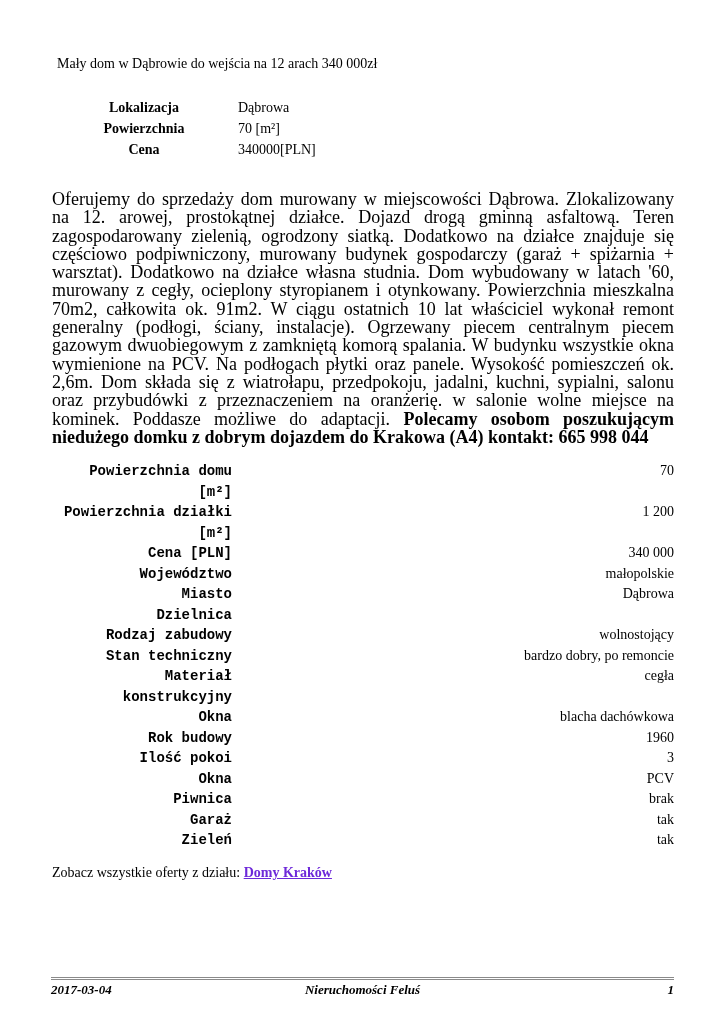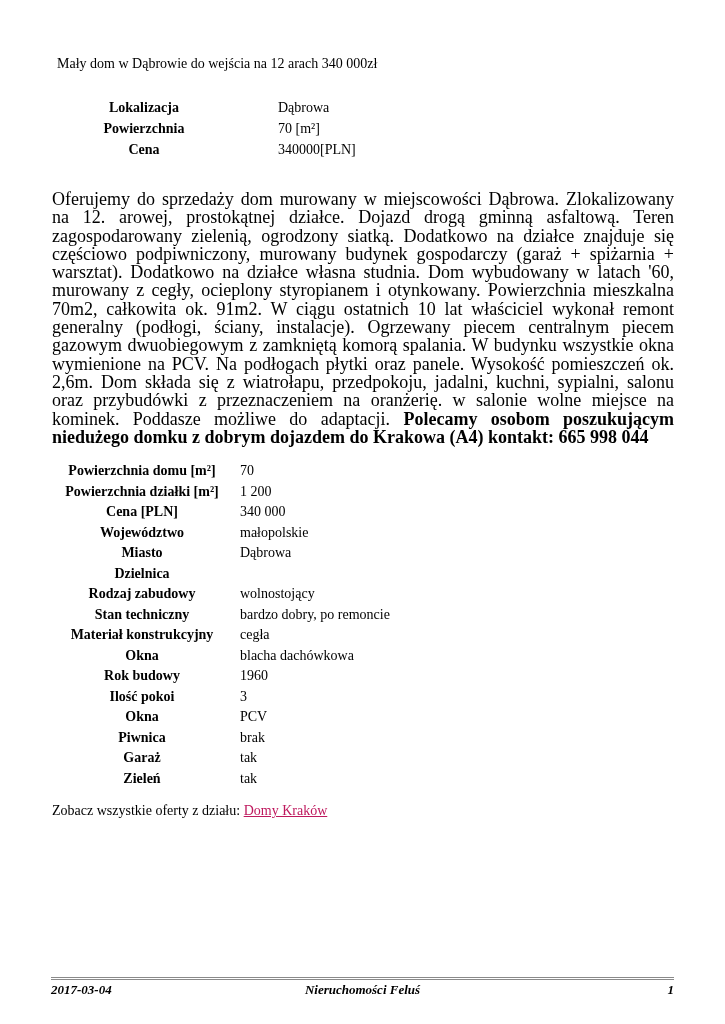--- a/index.html
+++ b/index.html
@@ -24,21 +24,20 @@
     line-height: 19px;
     padding-left: 5px;
     font-weight: normal;
   }
   
   .summary { margin-top: 24px; }
   .srow {
     display: grid;
     grid-template-columns: 184px 1fr;
     line-height: 21px;
-    gap: 40px;
   }
   .srow .label {
     font-weight: bold;
     text-align: center;
   }
   .srow .value {
     padding-left: 2px;
     text-align: left;
   }
   
@@ -51,35 +50,37 @@
   .description strong { font-weight: bold; }
   
   .details { margin-top: 15px; }
   .drow {
     display: grid;
     grid-template-columns: 180px 1fr;
     line-height: 20.5px;
   }
   .drow .label {
     font-weight: bold;
-    text-align: center;
+    text-align: right;
+    font-family: Liberation Mono, monospace;
   }
   .drow .value {
     padding-left: 8px;
-    text-align: left;
+    text-align: right;
   }
   
   .see-all {
     margin: 12px 0 0 0;
     line-height: 20px;
   }
   .see-all a {
-    color: #be185d;
+    color: #6d28d9;
     text-decoration: underline;
     cursor: pointer;
+    font-weight: bold;
   }
   
   .footer {
     position: absolute;
     top: 977px;
     left: 51px;
     right: 51px;
     border-top: 3px double #8a8a8a;
     padding-top: 2px;
     display: grid;

